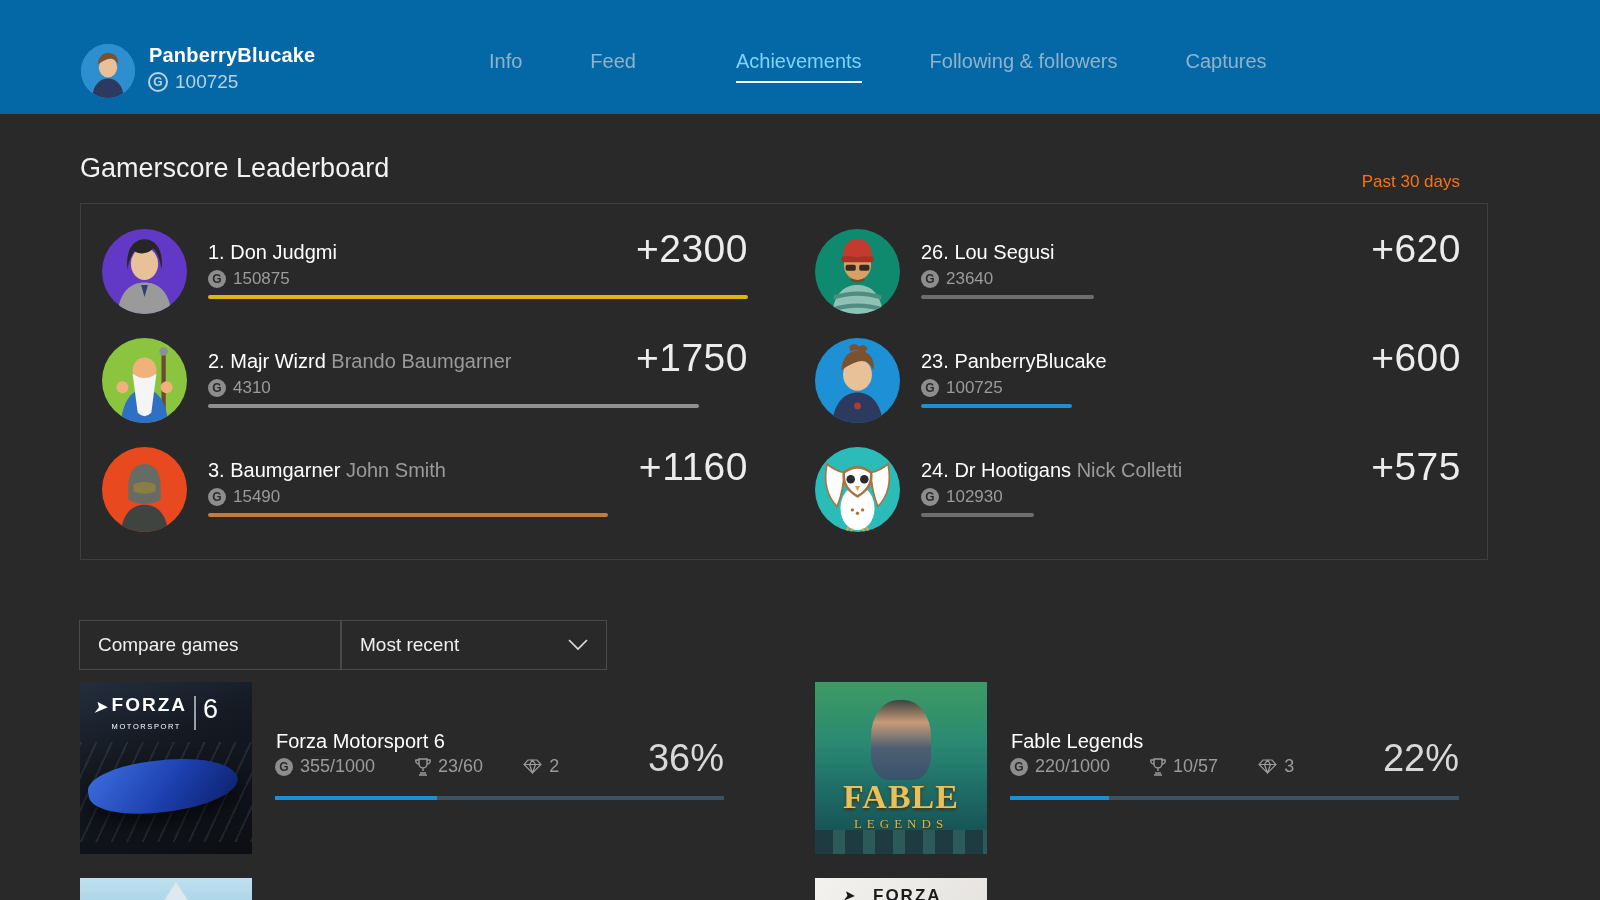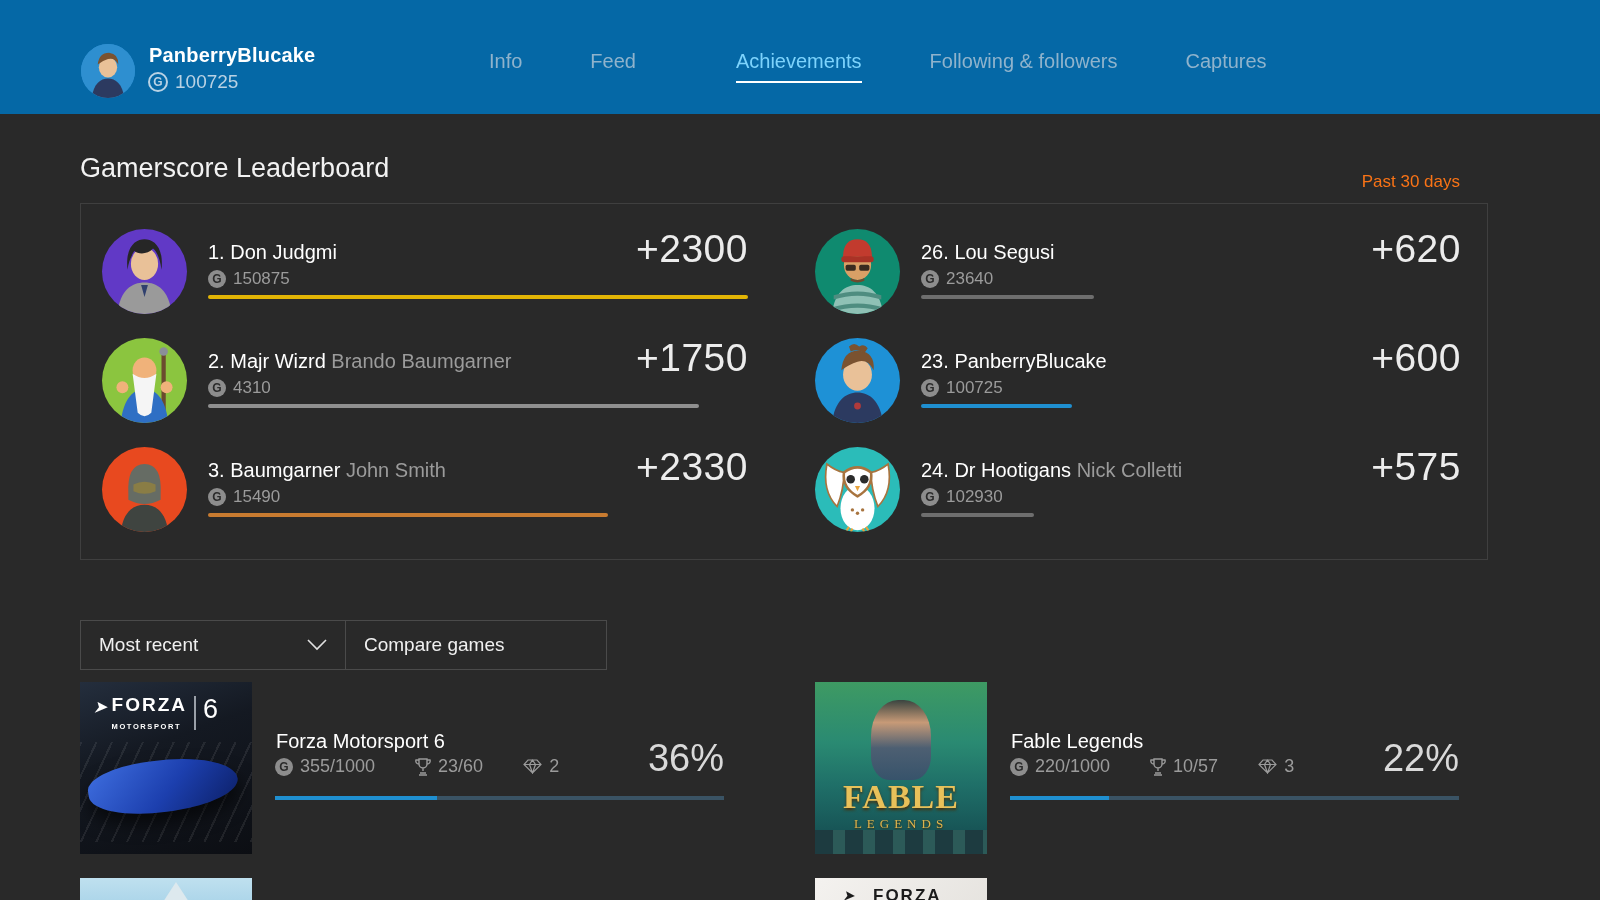--- a/index.html
+++ b/index.html
@@ -48,21 +48,21 @@
   .stat + .stat{margin-left:26px;}
   .g-pct{position:absolute;right:0;top:55px;font-size:38px;font-weight:250;color:#d9d9d9;}
   .g-track{position:absolute;left:195px;top:114px;right:0;height:4px;background:#3a5364;}
   .g-fill{height:4px;background:#1f8fd0;}
   .stat svg{display:block;}
   
   .forza-tile{background:linear-gradient(160deg,#242e3d 0%,#141922 38%,#0c0e13 100%);}
   .forza-logo{position:absolute;left:14px;top:14px;display:flex;align-items:flex-start;color:#fff;}
   .forza-chev{font-size:15px;font-style:italic;font-weight:700;margin-right:5px;margin-top:2px;}
   .forza-word{font-size:19px;font-weight:700;letter-spacing:2px;line-height:17px;}
-  .forza-sub{font-size:7.5px;letter-spacing:1.6px;font-weight:700;}
+  .forza-sub{font-size:7.5px;letter-spacing:1.6px;font-weight:400;}
   .forza-div{width:2px;height:34px;background:#9aa0a8;margin:0 7px;}
   .forza-num{font-size:27px;font-weight:300;line-height:26px;}
   .forza-car{position:absolute;left:8px;top:78px;width:150px;height:52px;border-radius:40% 55% 45% 50%;
              background:linear-gradient(135deg,#3f6fe0 0%,#1c3fae 55%,#0c1f66 100%);
              transform:rotate(-8deg);box-shadow:0 10px 18px rgba(0,0,0,.6);}
   .forza-blur{position:absolute;left:0;top:60px;width:172px;height:100px;
               background:repeating-linear-gradient(115deg,rgba(255,255,255,.08) 0 2px,transparent 2px 14px);}
   .fable-tile{background:linear-gradient(180deg,#3e9a63 0%,#2a8a72 35%,#1f6f68 60%,#13474d 100%);}
   .fable-fig{position:absolute;left:56px;top:18px;width:60px;height:80px;border-radius:45% 45% 30% 30%;
              background:linear-gradient(180deg,#3a4440 0%,#c79a77 28%,#4d5f72 60%,#37536b 100%);}
@@ -162,21 +162,21 @@
           <path d="M22,100 C25,76 37,68 50,68 C63,68 75,76 78,100 Z" fill="#3f4440"></path>
           <path d="M31,56 Q29,20 50,20 Q71,20 69,56 L69,62 Q50,72 31,62 Z" fill="#666c64"></path>
           <path d="M37,44 Q50,38 63,44 L63,52 Q50,58 37,52 Z" fill="#8a7d45"></path>
         </svg>
       </div>
       <div class="lb-line1"><span>3.</span> <span>Baumgarner</span> <span class="lb-real">John Smith</span></div>
       <div class="lb-line2">
         <span class="g-solid">G</span>
         <span>15490</span>
       </div>
-      <div class="lb-gain">+2330</div>
+      <div class="lb-gain">+1160</div>
       <div class="lb-track">
         <div class="lb-bar" style="width: 74%; background: rgb(200, 123, 48);"></div>
       </div>
     </div>
 
     <div class="lb-cell" style="left:734px;top:25px;">
       <div class="lb-avatar" style="background: rgb(15, 138, 111);">
         <svg width="85" height="85" viewBox="0 0 100 100">
           <path d="M20,100 C23,74 36,66 50,66 C64,66 77,74 80,100 Z" fill="#8fc1b5"></path>
           <path d="M20,92 C40,86 60,86 80,92 L80,97 C60,91 40,91 20,97 Z" fill="#4e8d80"></path>
@@ -243,28 +243,28 @@
         <span>102930</span>
       </div>
       <div class="lb-gain">+575</div>
       <div class="lb-track">
         <div class="lb-bar" style="width: 21%; background: rgb(110, 110, 110);"></div>
       </div>
     </div>
   </div>
 
   <div class="toolbar">
+    <div class="tb-box tb-btn">
+      <span>Compare games</span>
+    </div>
     <div class="tb-box tb-select">
       <span>Most recent</span>
       <svg width="20" height="12" viewBox="0 0 20 12">
         <polyline points="1,1 10,10 19,1" fill="none" stroke="#e0e0e0" stroke-width="1.6"></polyline>
       </svg>
-    </div>
-    <div class="tb-box tb-btn">
-      <span>Compare games</span>
     </div>
   </div>
 
   <div class="game-row" style="left:80px;top:682px;width:644px;">
     <div class="tile forza-tile">
       <div class="forza-blur"></div>
       <div class="forza-logo">
         <span class="forza-chev">➤</span>
         <span><span class="forza-word">FORZA</span><br>
               <span class="forza-sub">MOTORSPORT</span></span>

